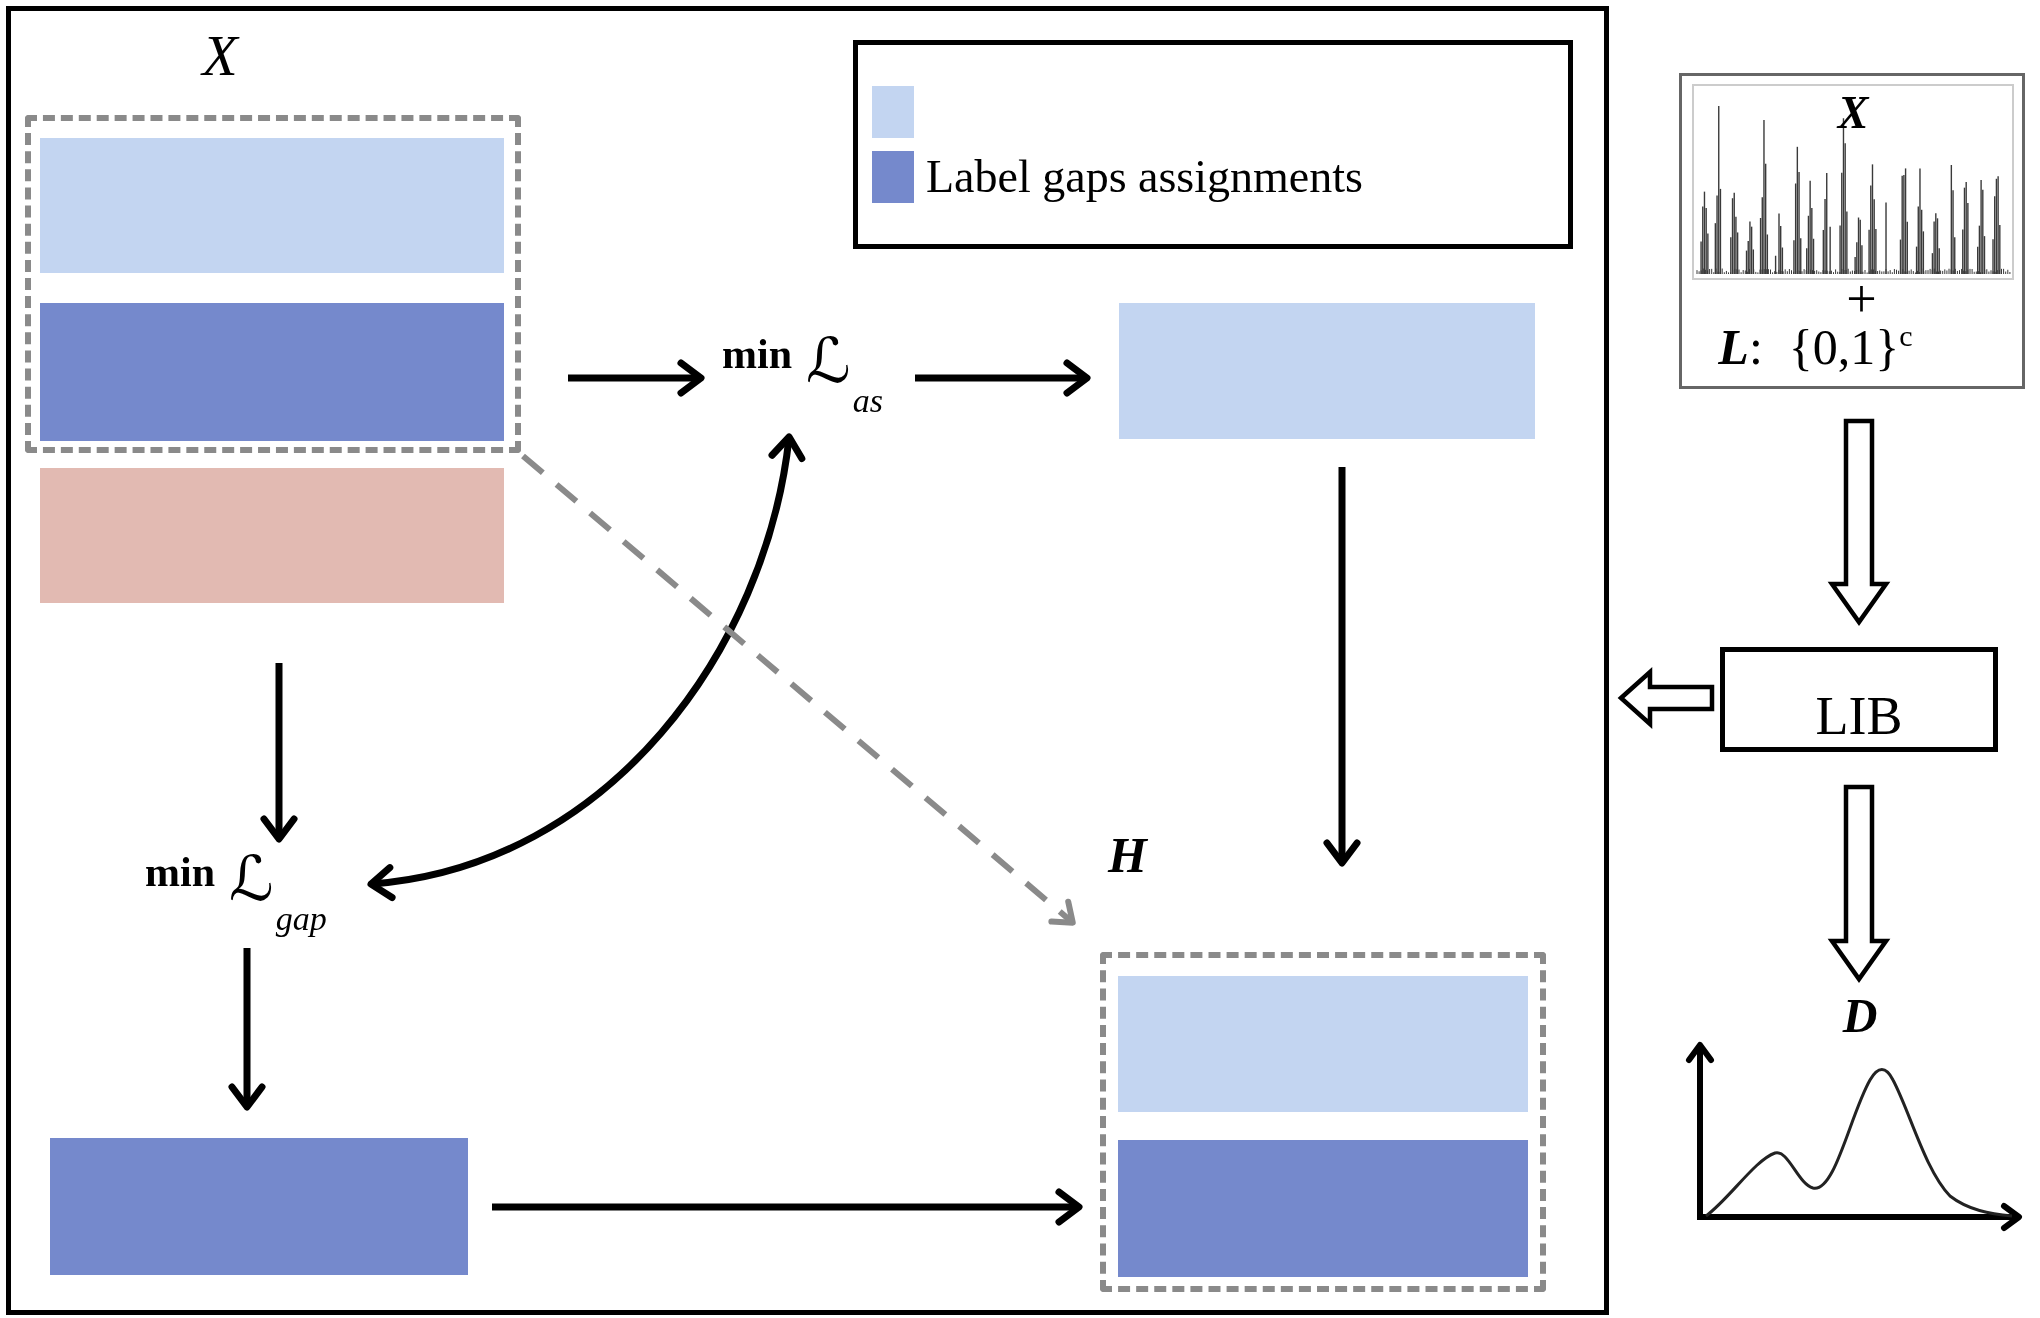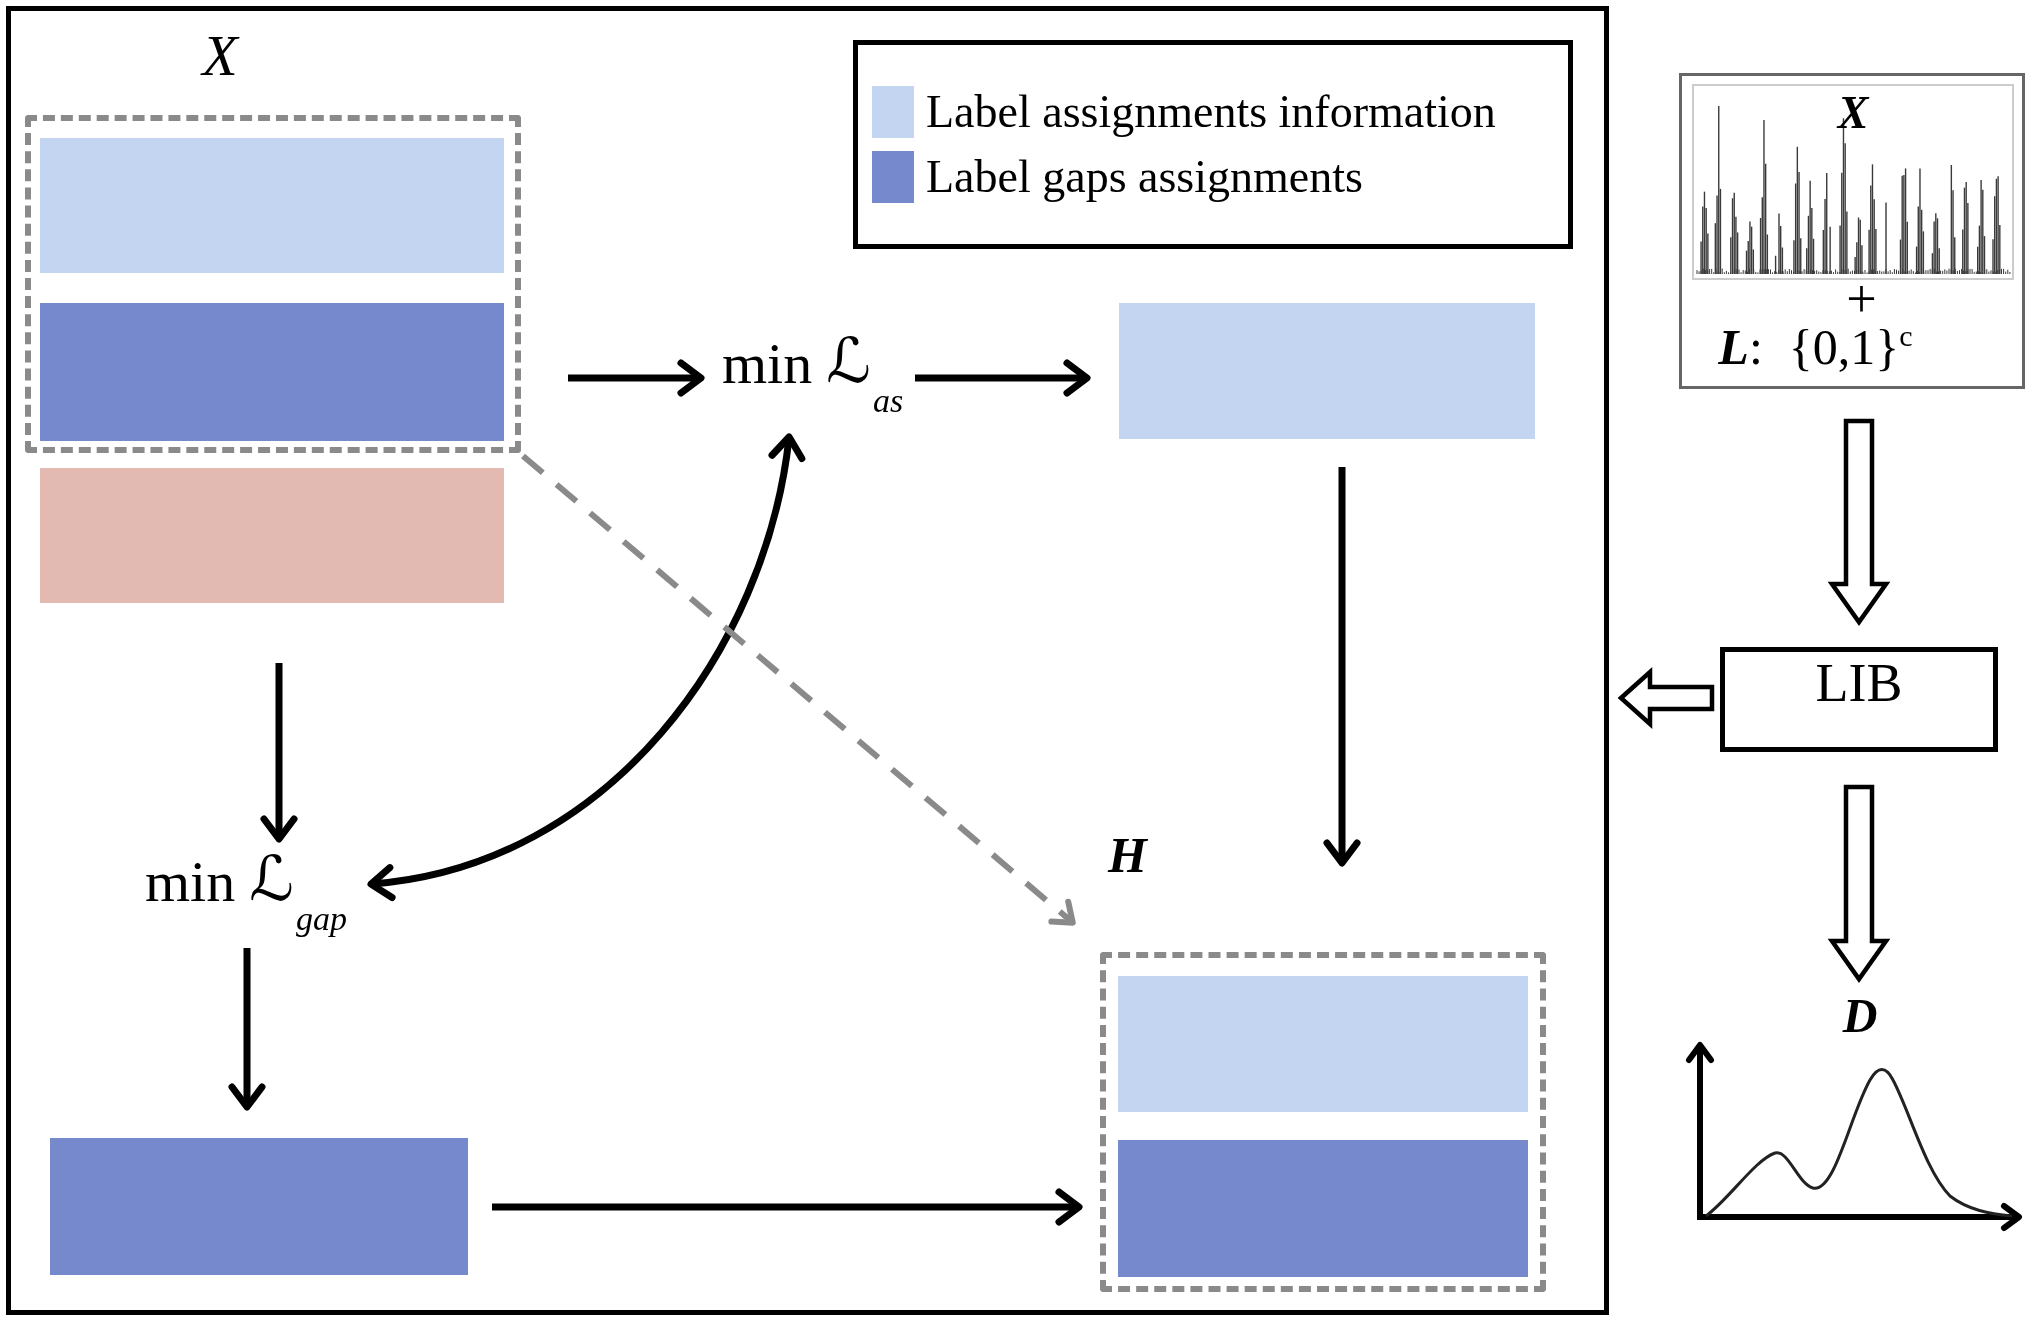--- a/index.html
+++ b/index.html
@@ -12,53 +12,52 @@
   .dashedbox{border:6px dashed #8a8a8a;border-radius:4px;}
   .block{}
   .xtitle{left:160px;top:22px;width:120px;text-align:center;font-size:58px;font-style:italic;}
   .htitle{left:1108px;top:826px;font-size:50px;font-style:italic;font-weight:bold;}
   .legend{left:853px;top:40px;width:720px;height:209px;border:5px solid #000;box-sizing:border-box;
     display:flex;flex-direction:column;justify-content:center;gap:9px;padding:10px 14px;}
   .legrow{display:flex;align-items:center;gap:12px;height:56px;}
   .swatch{width:42px;height:52px;flex:0 0 42px;}
   .leglabel{font-size:46px;line-height:1.1;white-space:nowrap;}
   .loss{display:flex;align-items:flex-start;white-space:nowrap;}
-  .loss .m{font-size:58px;}
+  .loss .m{font-size:42px;font-weight:bold;}
   .loss .scriptl{font-size:62px;font-style:italic;margin-left:14px;font-family:"DejaVu Serif","DejaVu Sans",serif;line-height:1;}
   .loss .sub{font-size:34px;font-style:italic;margin-top:52px;margin-left:2px;}
   .sidebox{left:1679px;top:73px;width:346px;height:316px;border:3px solid #666;box-sizing:border-box;background:#fff;}
   .specpanel{left:1692px;top:84px;width:322px;height:196px;border:2px solid #ccc;box-sizing:border-box;background:#fff;}
   .sidex{left:1692px;top:86px;width:322px;text-align:center;font-size:46px;font-weight:bold;font-style:italic;}
   .plus{left:1779px;top:268px;width:165px;text-align:center;font-size:54px;}
   .lline{left:1679px;top:318px;width:273px;text-align:center;font-size:50px;white-space:nowrap;}
   .lline .lbl{font-weight:bold;font-style:italic;}
   .lline .set{margin-left:26px;}
   .lline sup{font-size:30px;}
   .libbox{left:1720px;top:647px;width:278px;height:105px;border:5px solid #000;box-sizing:border-box;
-    display:flex;align-items:flex-start;justify-content:center;font-size:54px;}
+    display:flex;align-items:flex-end;justify-content:center;font-size:54px;}
   .dtitle{left:1820px;top:988px;width:80px;text-align:center;font-size:48px;font-weight:bold;font-style:italic;}
   svg{position:absolute;left:0;top:0;}
 </style>
 </head>
 <body>
 
 <div id="canvas">
 
   <div class="abs mainbox"></div>
 
   <div class="abs xtitle">X</div>
   <div class="abs dashedbox" style="left:25px;top:115px;width:484px;height:326px;"></div>
   <div class="abs block" style="left: 40px; top: 138px; width: 464px; height: 135px; background-color: rgb(195, 213, 241);"></div>
   <div class="abs block" style="left: 40px; top: 303px; width: 464px; height: 138px; background-color: rgb(117, 137, 204);"></div>
   <div class="abs block" style="left: 40px; top: 468px; width: 464px; height: 135px; background-color: rgb(226, 186, 178);"></div>
 
   <div class="abs legend">
     <div class="legrow">
       <div class="swatch" style="background-color: rgb(195, 213, 241);"></div>
-      <div class="leglabel">Label assignments information</div>
     </div>
     <div class="legrow">
       <div class="swatch" style="background-color: rgb(117, 137, 204);"></div>
       <div class="leglabel">Label gaps assignments</div>
     </div>
   </div>
 
   <div class="abs loss" style="left:722px;top:330px;">
     <span class="m">min</span>
     <span class="scriptl">ℒ</span>

